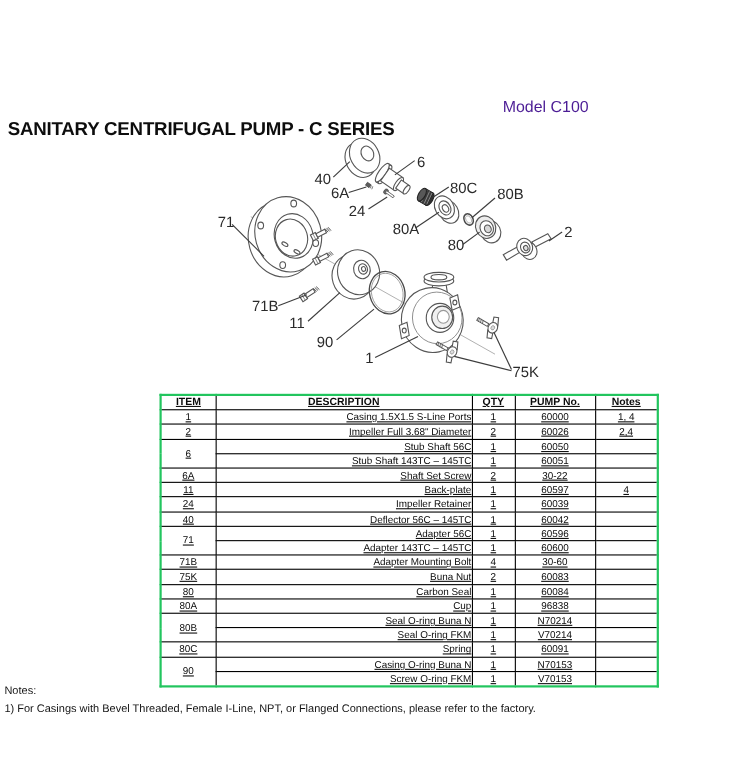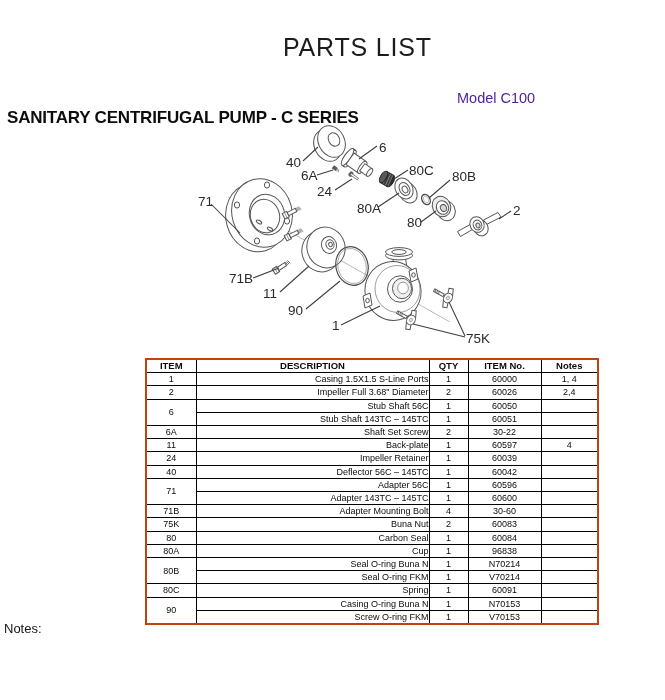--- a/index.html
+++ b/index.html
@@ -9,29 +9,29 @@
          letter-spacing:0.8px;color:#1c1c1c;}
   .subtitle{position:absolute;left:7px;top:88px;font-size:17px;font-weight:bold;
             letter-spacing:-0.2px;color:#0d0d0d;margin-top:20px;}
   .model{position:absolute;left:457px;top:90px;font-size:14.5px;color:#4c1d95;}
   svg.diagram{position:absolute;left:0;top:0;}
   svg.diagram .ln{stroke:#565656;stroke-width:1;fill:#ffffff;}
   svg.diagram .nf{fill:none;}
   svg.diagram text.callout{font-family:"Liberation Sans",sans-serif;font-size:13.5px;fill:#2a2a2a;}
   svg.diagram .leader{stroke:#3d3d3d;stroke-width:1.05;fill:none;}
   table.parts-table{position:absolute;left:145px;top:358px;width:452px;
-        border-collapse:collapse;table-layout:fixed;border:2px solid #c2410c;}
+        border-collapse:collapse;table-layout:fixed;border:2px solid #22c55e;text-decoration:underline;}
   .parts-table th,.parts-table td{border:1px solid #000;padding:0;height:12.2px;
         line-height:12.2px;font-size:9px;white-space:nowrap;overflow:hidden;color:#0b0b0b;}
   .parts-table th{font-size:9.5px;font-weight:bold;text-align:center;}
   .c-item,.c-qty,.c-part,.c-notes{text-align:center;}
   td.c-desc{text-align:right;padding-left:8px;}
   col.w-item{width:50px;}col.w-desc{width:233px;}col.w-qty{width:39px;}
   col.w-part{width:73px;}col.w-notes{width:57px;}
-  .notes{position:absolute;left:4px;top:621px;font-size:13px;line-height:16.2px;color:#141414;}
+  .notes{position:absolute;left:4px;top:621px;font-size:10px;line-height:16.2px;color:#141414;}
 </style>
 </head>
 <body>
 
 <div class="page">
 
   <svg class="diagram" width="665" height="360" viewBox="0 0 665 360">
 
     <line x1="228" y1="197" x2="450" y2="322" stroke="#9a9a9a" stroke-width="0.7"></line>
 
@@ -242,38 +242,37 @@
     <text class="callout" x="407" y="227">80</text>
     <text class="callout" x="513" y="215">2</text>
     <text class="callout" x="198" y="206">71</text>
     <text class="callout" x="229" y="283">71B</text>
     <text class="callout" x="263" y="298">11</text>
     <text class="callout" x="288" y="315">90</text>
     <text class="callout" x="332" y="330">1</text>
     <text class="callout" x="466" y="343">75K</text>
   </svg>
 
-  <div class="title">PARTS LIST</div>
   <div class="subtitle">SANITARY CENTRIFUGAL PUMP - C SERIES</div>
   <div class="model">Model C100</div>
 
   <table class="parts-table">
     <colgroup>
         <col class="w-item">
         <col class="w-desc">
         <col class="w-qty">
         <col class="w-part">
         <col class="w-notes">
       </colgroup>
     <thead>
       <tr>
         <th>ITEM</th>
         <th>DESCRIPTION</th>
         <th>QTY</th>
-        <th>ITEM No.</th>
+        <th>PUMP No.</th>
         <th>Notes</th>
       </tr>
     </thead>
     <tbody>
       <tr>
         <td class="c-item">1</td>
         <td class="c-desc">Casing 1.5X1.5 S-Line Ports</td>
         <td class="c-qty">1</td>
         <td class="c-part">60000</td>
         <td class="c-notes">1, 4</td>
@@ -398,15 +397,16 @@
         <td class="c-desc">Screw O-ring FKM</td>
         <td class="c-qty">1</td>
         <td class="c-part">V70153</td>
         <td class="c-notes"></td>
       </tr>
     </tbody>
   </table>
 
   <div class="notes">
     <div>Notes:</div>
+    <div>1) For Casings with Bevel Threaded, Female I-Line, NPT, or Flanged Connections, please refer to the factory.</div>
   </div>
 
 </div>
 
 </body></html>

